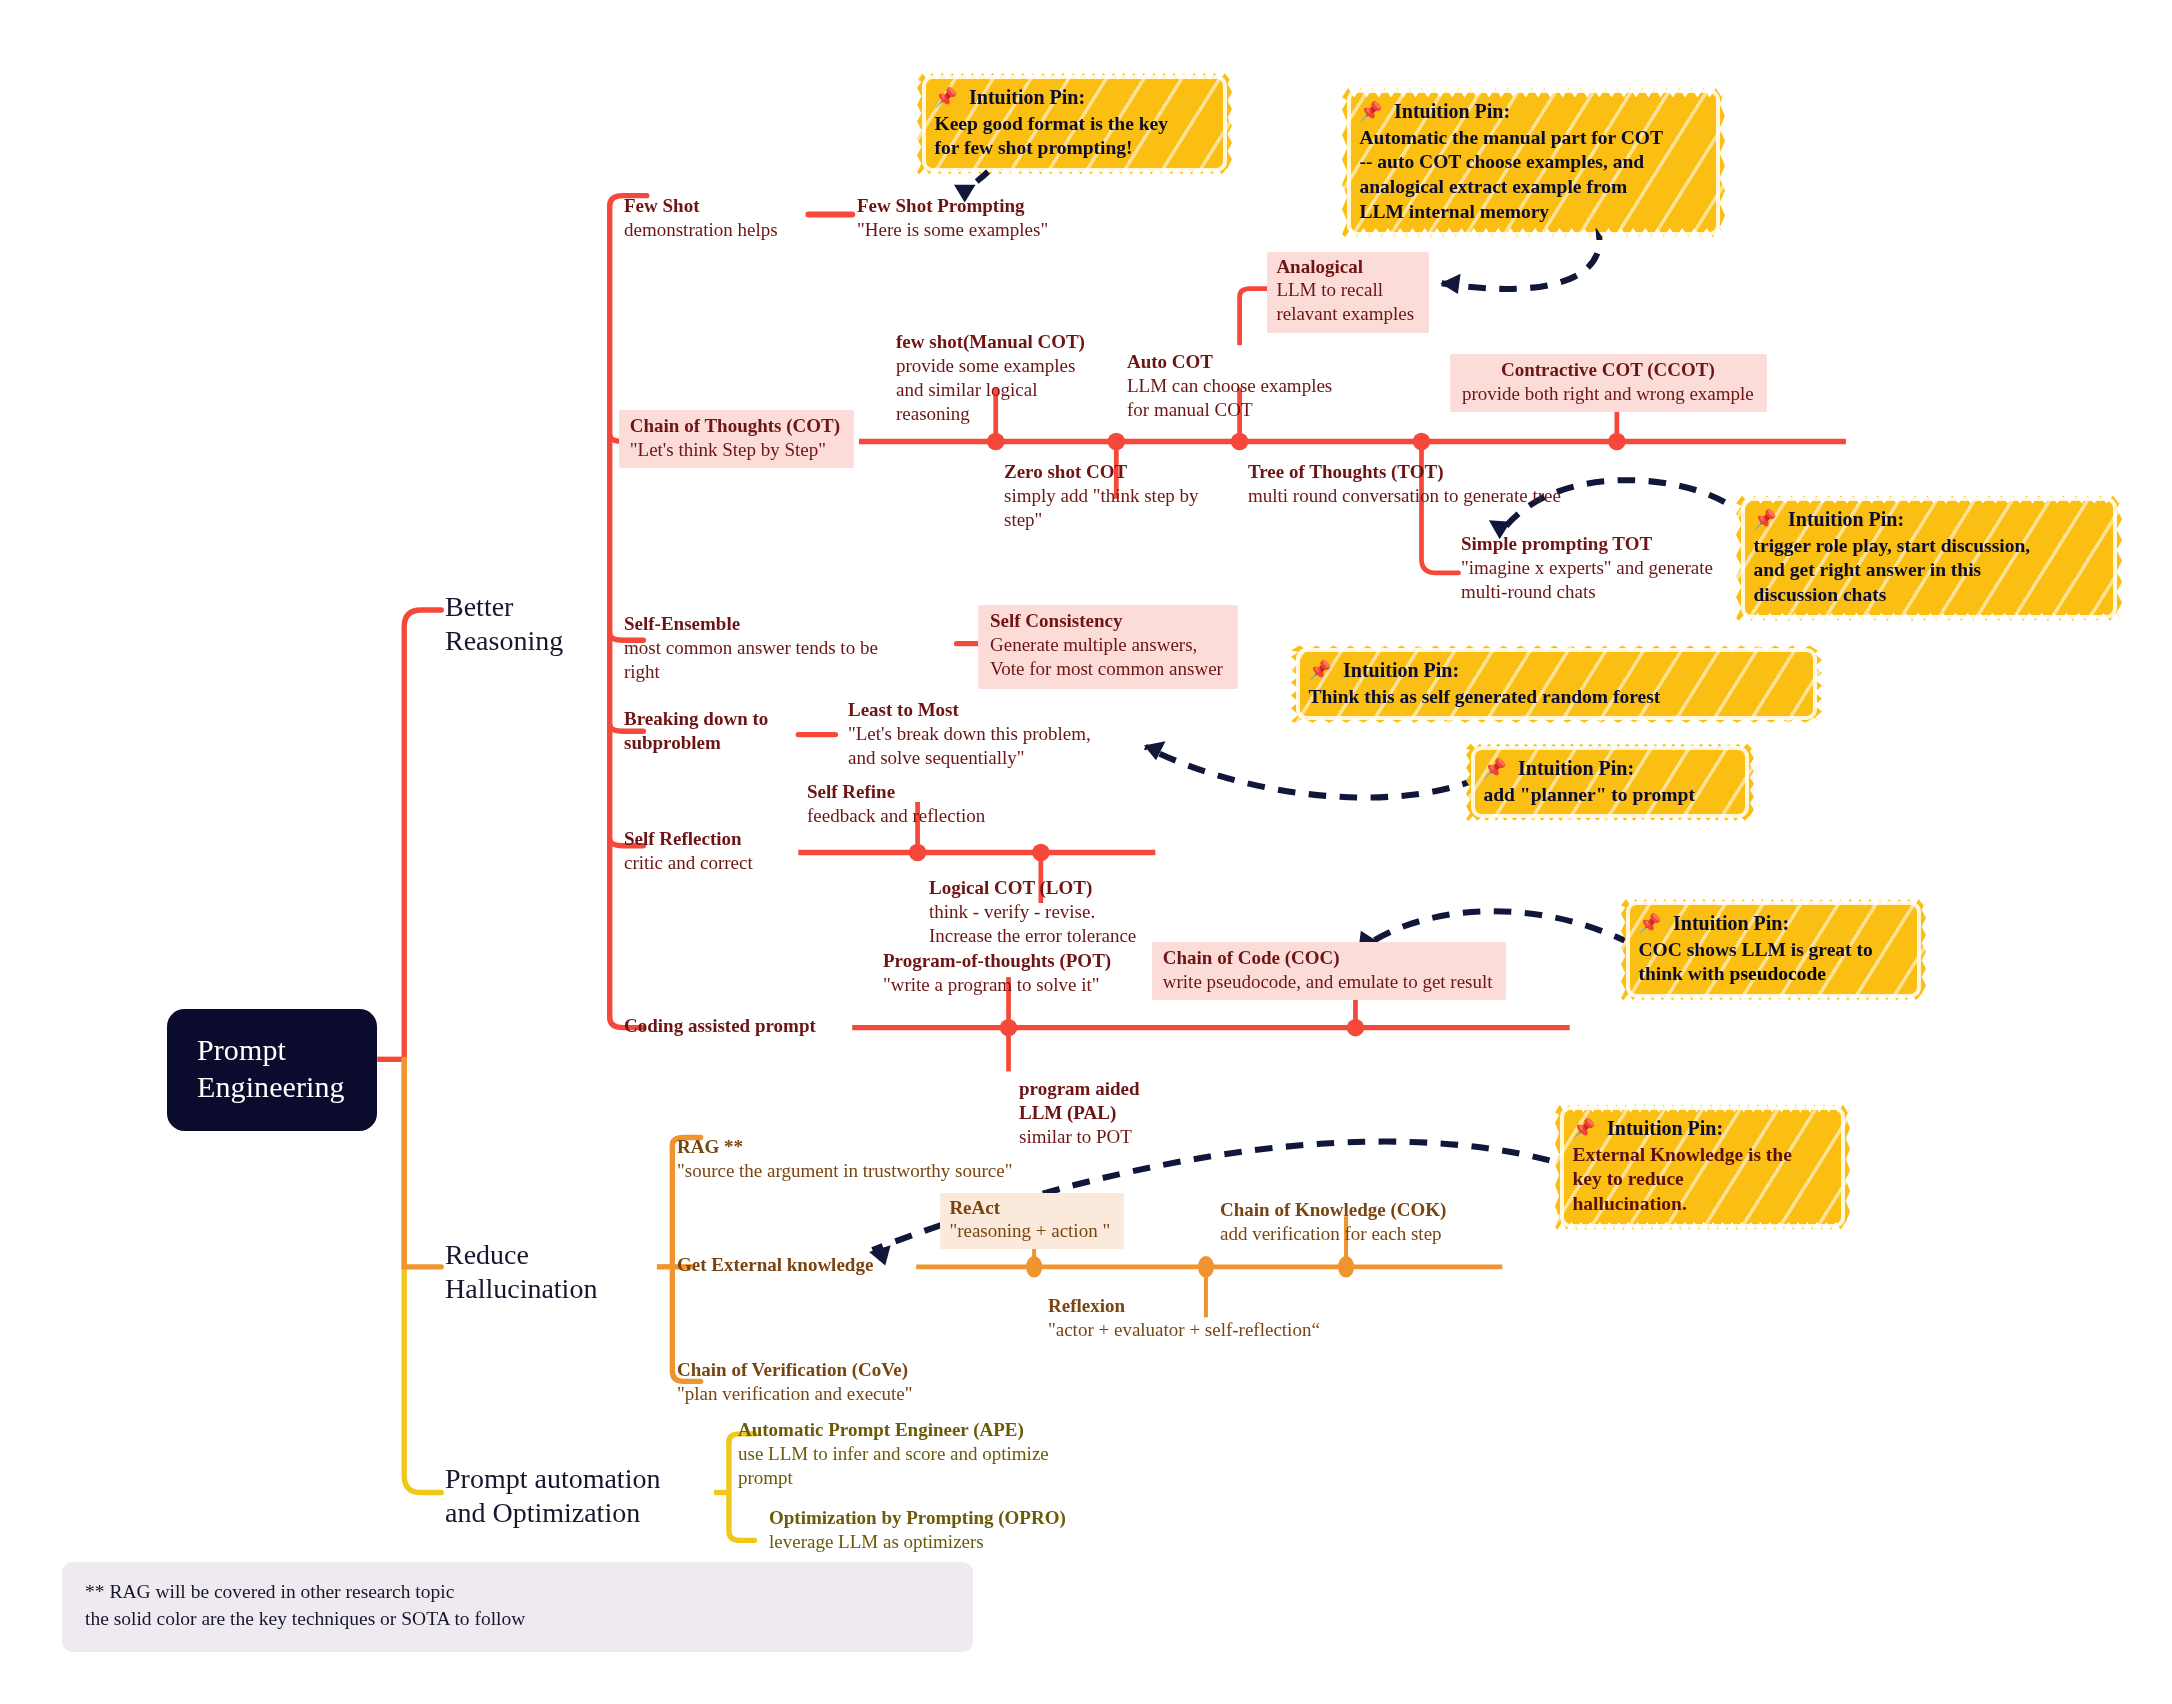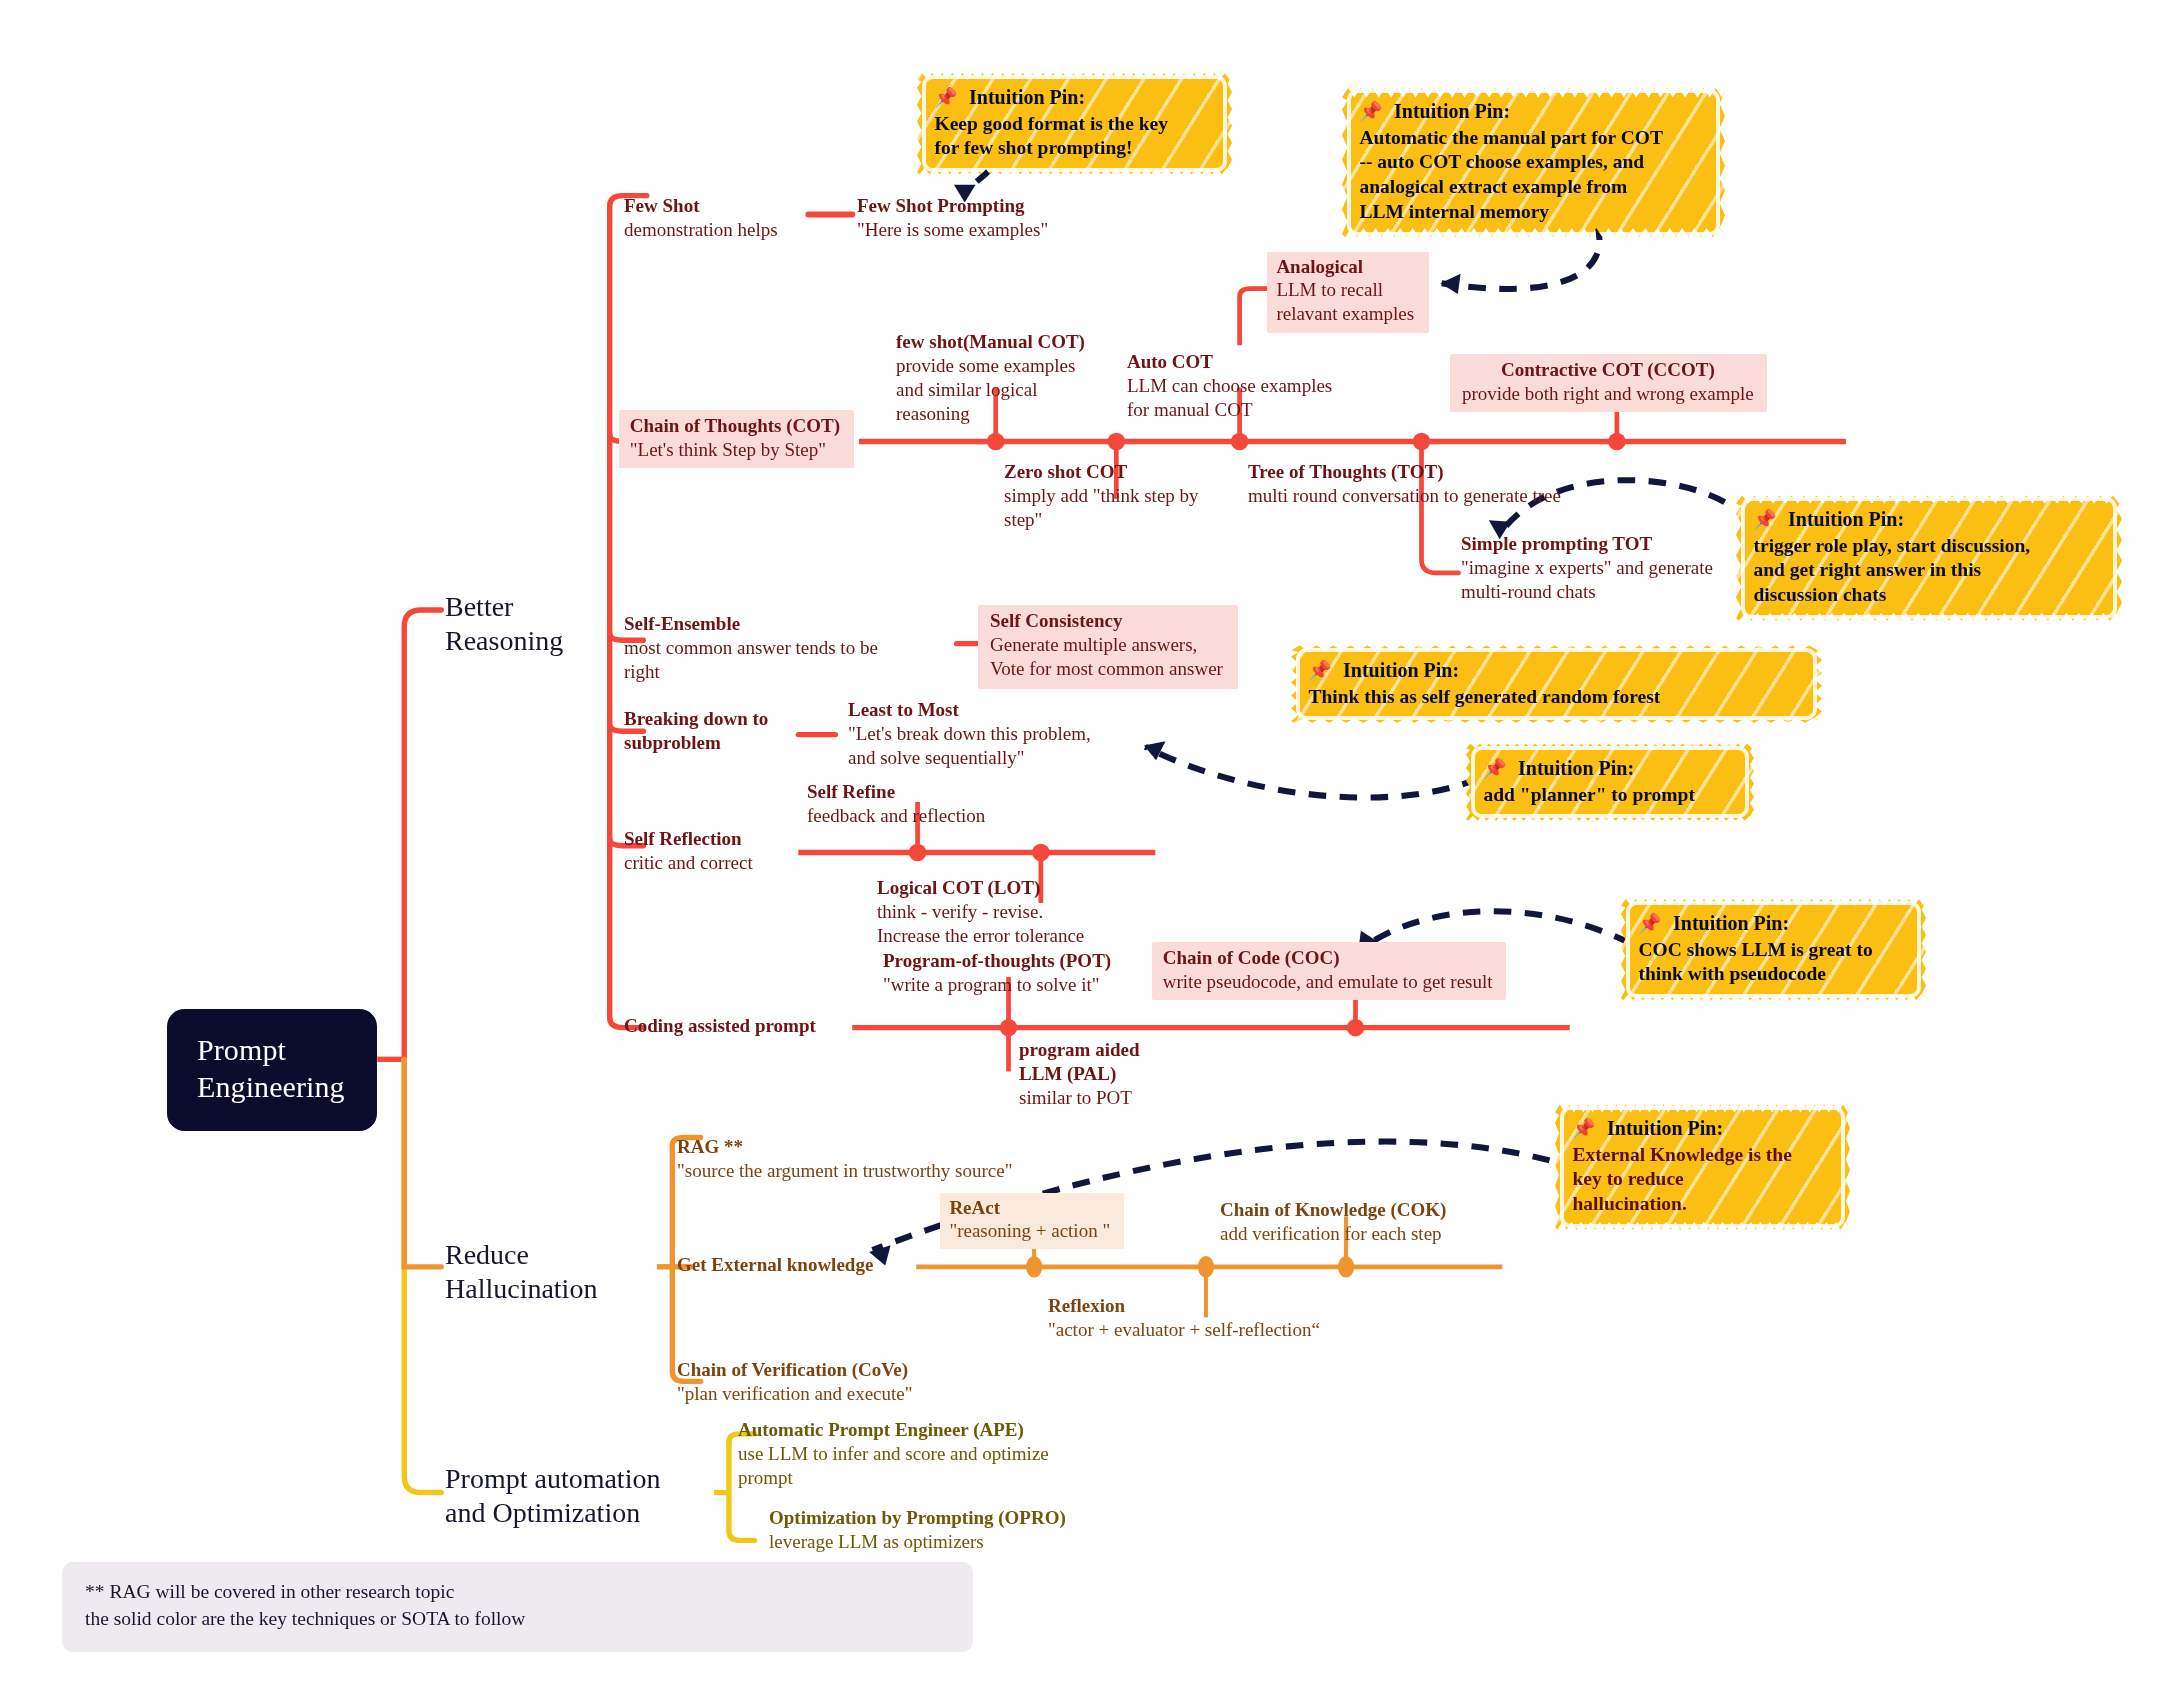--- a/index.html
+++ b/index.html
@@ -352,21 +352,21 @@
   <div class="node c-red" style="left:624px; top:827px;">
     <div class="ttl">Self Reflection</div>
     <div class="sub">critic and correct</div>
   </div>
 
   <div class="node c-red" style="left:807px; top:780px;">
     <div class="ttl">Self Refine</div>
     <div class="sub">feedback and reflection</div>
   </div>
 
-  <div class="node c-red" style="left:877px; top:876px;">
+  <div class="node c-red" style="left:929px; top:876px;">
     <div class="ttl">Logical COT (LOT)</div>
     <div class="sub">think - verify - revise.
 Increase the error tolerance</div>
   </div>
 
   <div class="node c-red" style="left:624px; top:1014px;">
     <div class="ttl">Coding assisted prompt</div>
   </div>
 
   <div class="node c-red" style="left:883px; top:949px;">
@@ -374,21 +374,21 @@
     <div class="sub">"write a program to solve it"</div>
   </div>
 
   <div class="node c-red" style="left:1152px; top:942px;">
     <div class="hl" style="padding:4px 13.5px 6.7px 10.8px;">
       <div class="ttl">Chain of Code (COC)</div>
       <div class="sub">write pseudocode, and emulate to get result</div>
     </div>
   </div>
 
-  <div class="node c-red" style="left:1019px; top:1038px;">
+  <div class="node c-red" style="left:1019px; top:1077px;">
     <div class="ttl">program aided
 LLM (PAL)</div>
     <div class="sub">similar to POT</div>
   </div>
 
   <div class="node c-orange" style="left:677px; top:1135px;">
     <div class="ttl">RAG **</div>
     <div class="sub">"source the argument in trustworthy source"</div>
   </div>
 

